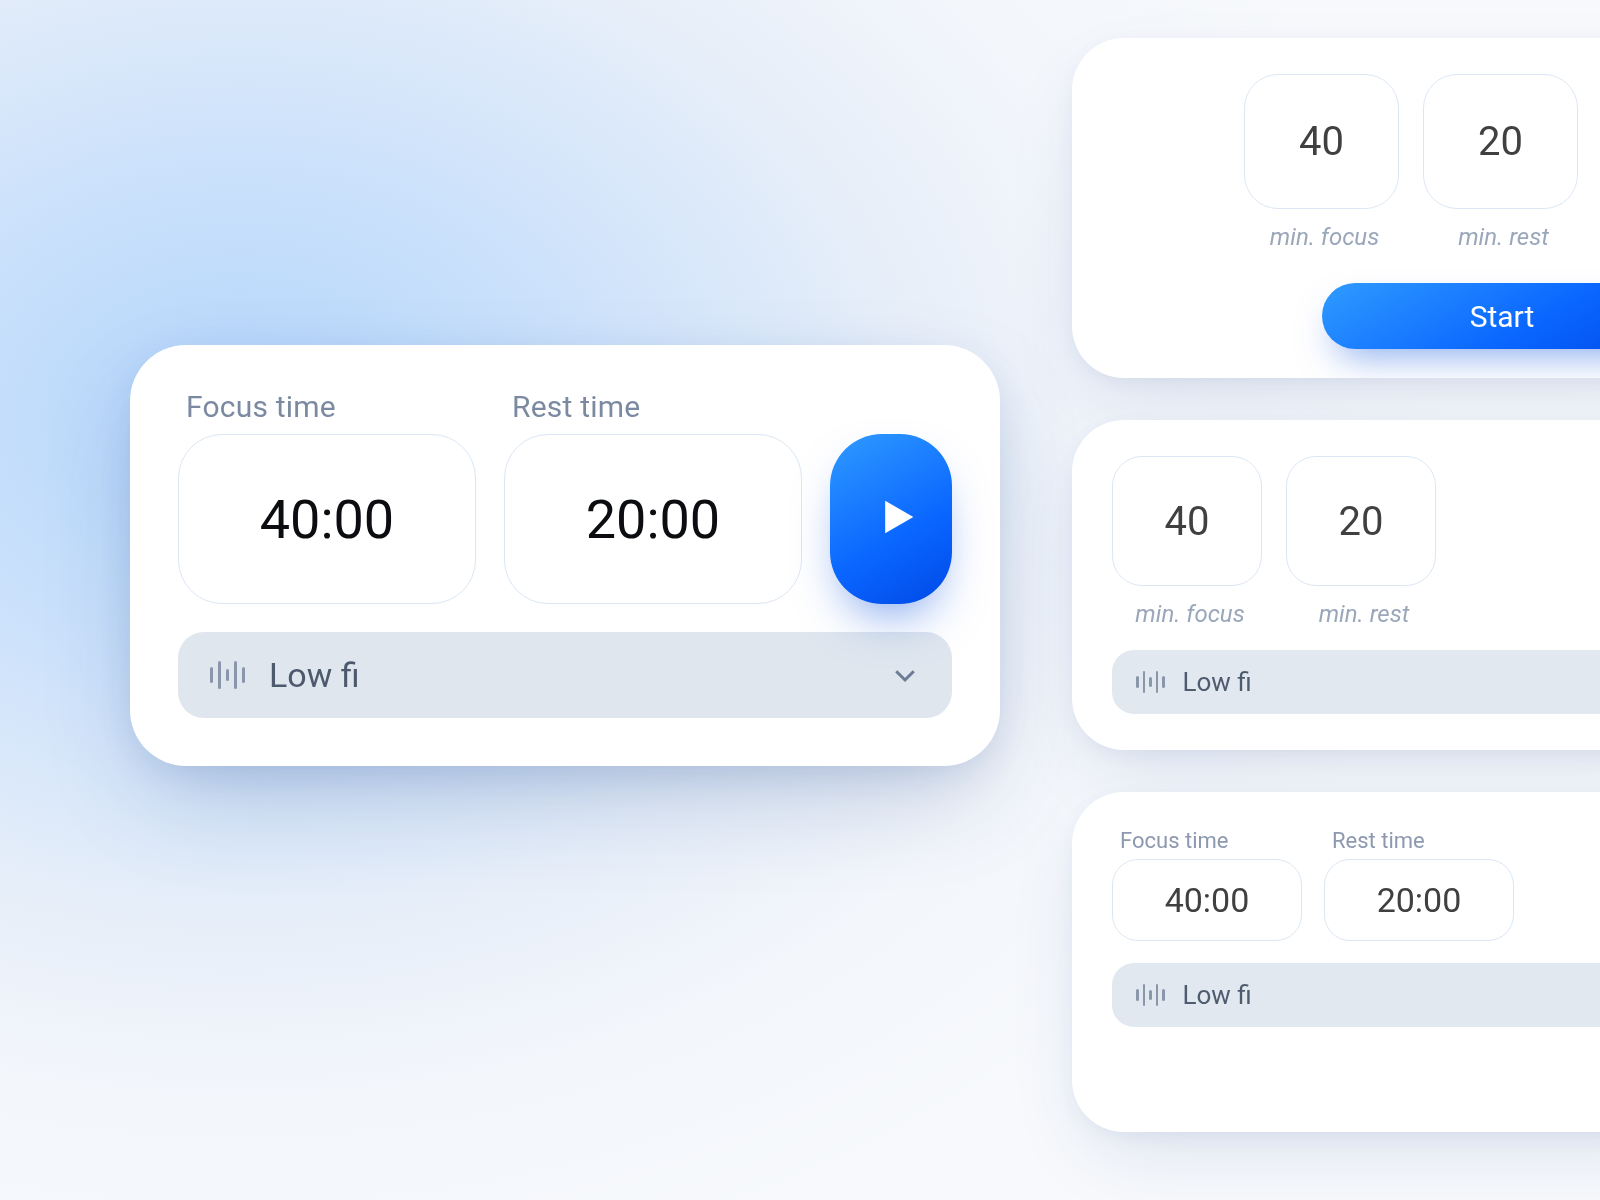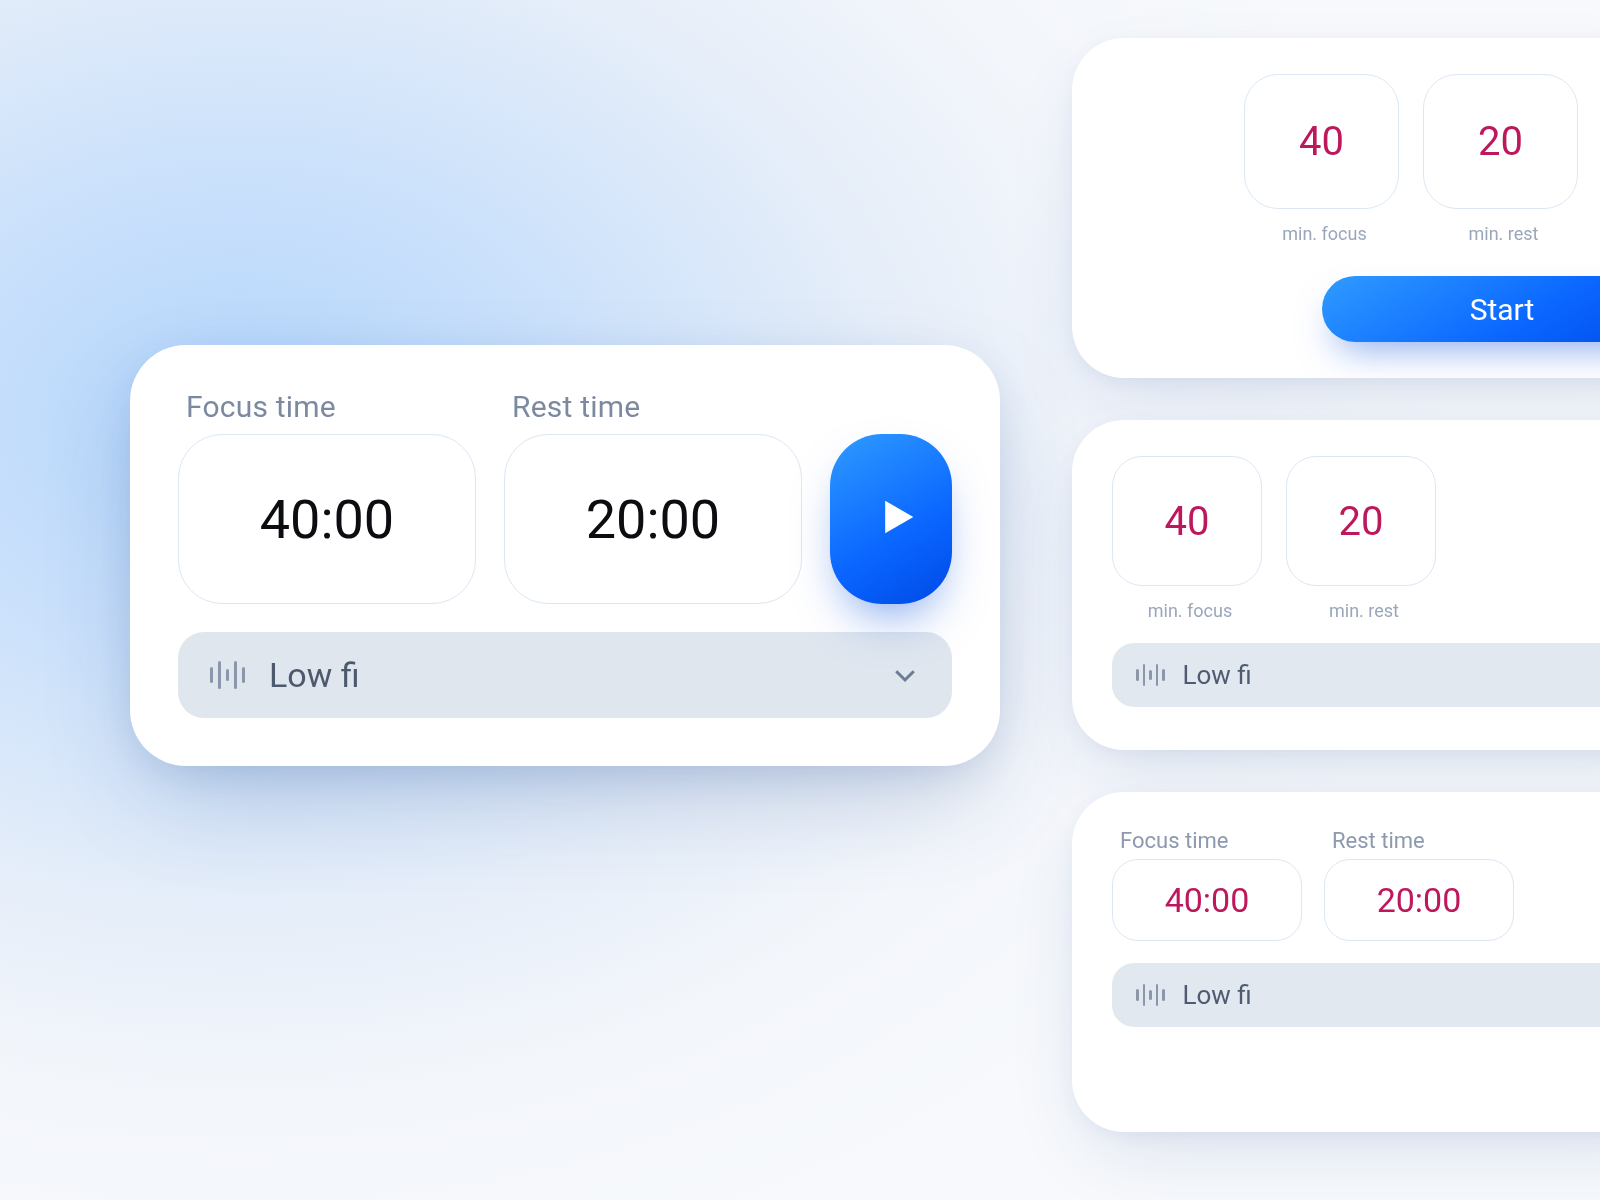--- a/index.html
+++ b/index.html
@@ -65,28 +65,28 @@
 
   
   .preview {
     position: absolute;
     background: #fff;
     border-radius: 52px;
     box-shadow: 0 30px 80px -20px rgba(30,70,140,0.15), 0 6px 24px -8px rgba(30,70,140,0.10);
     padding: 36px 40px;
     overflow: hidden;
   }
-  .preview .mini-label { font-size: 18px; color: #9aa7ba; margin: 14px 0 0 6px; text-align: center; }
+  .preview .mini-label { font-size: 24px; color: #9aa7ba; margin: 14px 0 0 6px; text-align: center; font-style: italic; }
   .preview .mini-head  { font-size: 22px; color: #8c99af; margin: 0 0 6px 8px; }
   .preview .mini-input {
     border: 1.5px solid #dbe7f4;
     border-radius: 34px;
     background: #fff;
     display:flex; align-items:center; justify-content:center;
-    font-size: 40px; color:#be185d;
+    font-size: 40px; color:#404040;
   }
   .preview .sound {
     background: #e2e8ef; border-radius: 22px; height: 64px;
     display:flex; align-items:center; gap:18px;
     padding: 0 24px; margin-top: 22px;
   }
   .preview .sound .txt { font-size: 26px; color:#4f5c70; }
   .mini-eq { display:flex; align-items:center; gap:4px; }
   .mini-eq span { width:2.5px; background:#8a97ab; border-radius:2px; display:block; }
   .mini-eq span:nth-child(1){height:12px}

